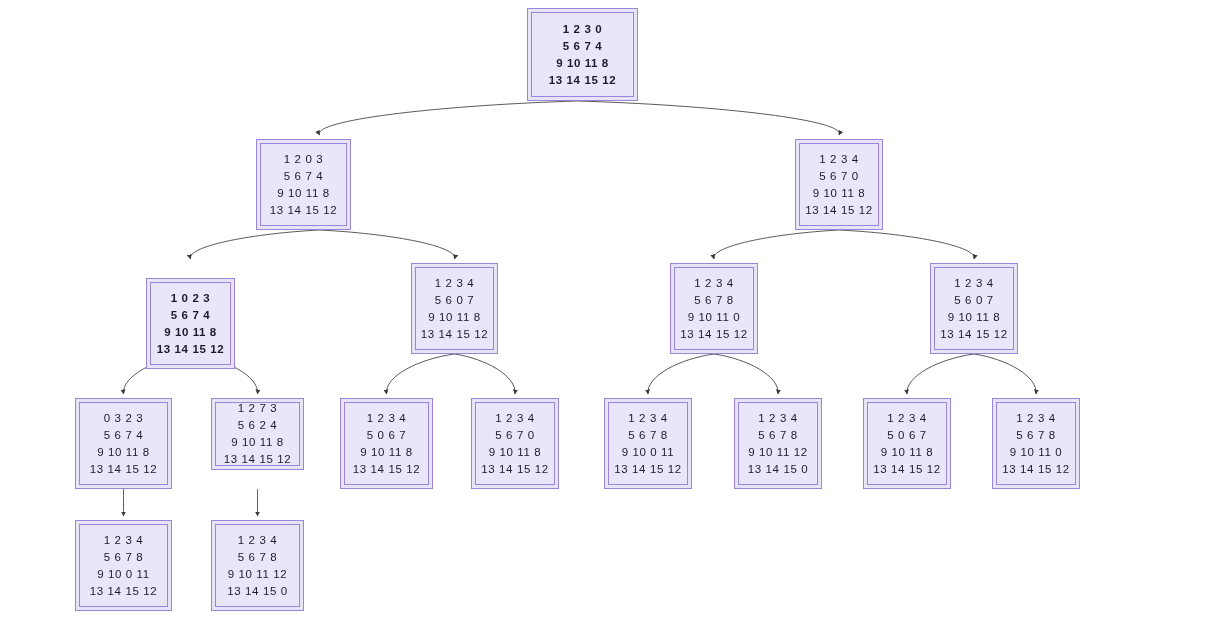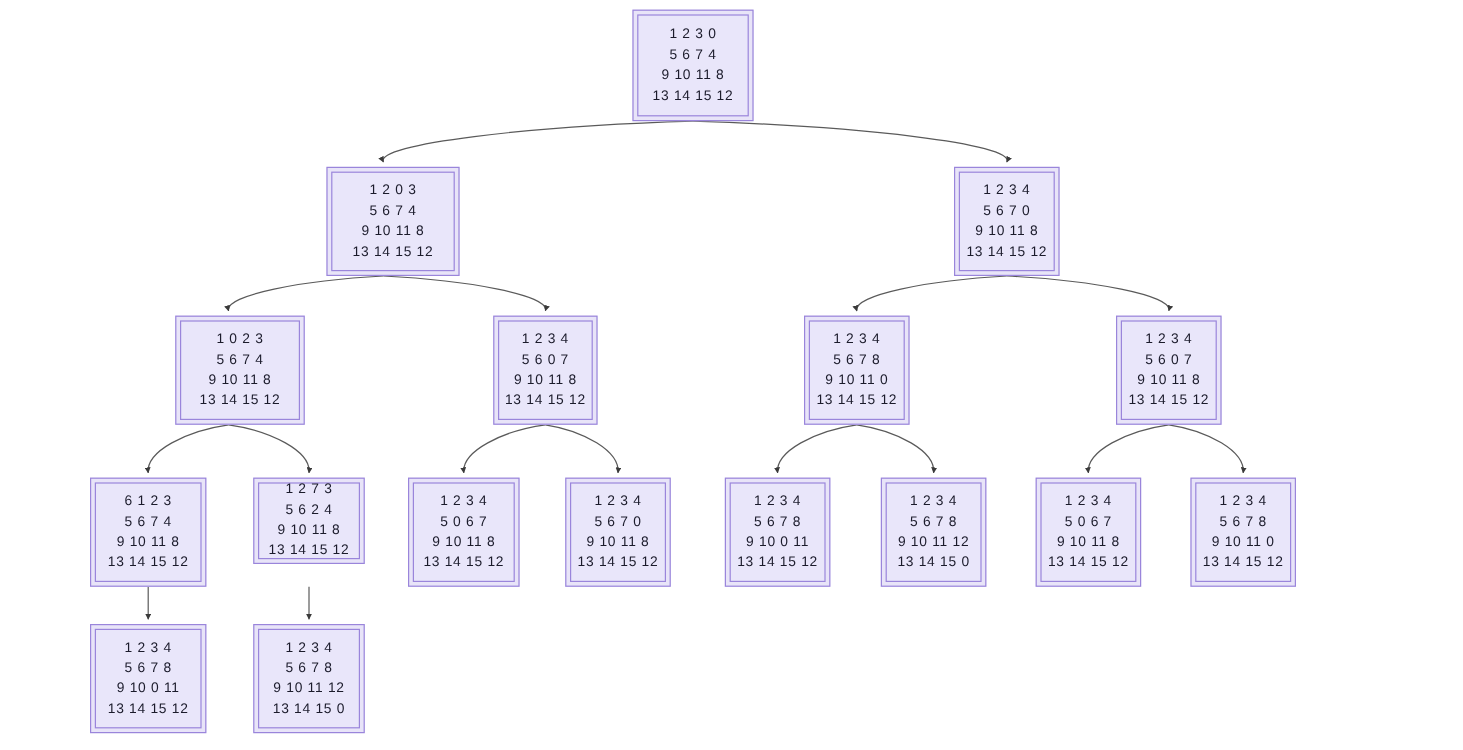--- a/index.html
+++ b/index.html
@@ -76,45 +76,45 @@
       <path d="M 454.5 354 C 419.14 358.8 384.46 376 386.5 394" fill="none" stroke="#5a5a5a" stroke-width="1" marker-end="url(#arrowhead)"></path>
       <path d="M 454.5 354 C 485.96 358.8 516.815 376 515 394" fill="none" stroke="#5a5a5a" stroke-width="1" marker-end="url(#arrowhead)"></path>
       <path d="M 714 354 C 679.68 358.8 646.02 376 648 394" fill="none" stroke="#5a5a5a" stroke-width="1" marker-end="url(#arrowhead)"></path>
       <path d="M 714 354 C 747.28 358.8 779.92 376 778 394" fill="none" stroke="#5a5a5a" stroke-width="1" marker-end="url(#arrowhead)"></path>
       <path d="M 974 354 C 939.16 358.8 904.99 376 907 394" fill="none" stroke="#5a5a5a" stroke-width="1" marker-end="url(#arrowhead)"></path>
       <path d="M 974 354 C 1006.24 358.8 1037.86 376 1036 394" fill="none" stroke="#5a5a5a" stroke-width="1" marker-end="url(#arrowhead)"></path>
       <path d="M 123.5 489 C 123.5 492.24 123.5 503.85 123.5 516" fill="none" stroke="#5a5a5a" stroke-width="1" marker-end="url(#arrowhead)"></path>
       <path d="M 257.5 489 C 257.5 492.24 257.5 503.85 257.5 516" fill="none" stroke="#5a5a5a" stroke-width="1" marker-end="url(#arrowhead)"></path>
     </svg>
   <div id="node-layer">
-      <div class="node" style="left: 527px; top: 8px; width: 101px; height: 93px;">
+      <div class="node" style="left: 527px; top: 8px; width: 111px; height: 93px; font-weight: bold;">
         <div class="node-inner">
           <div class="board-row">1 2 3 0</div>
           <div class="board-row">5 6 7 4</div>
           <div class="board-row">9 10 11 8</div>
           <div class="board-row">13 14 15 12</div>
         </div>
       </div>
-      <div class="node" style="left: 272px; top: 139px; width: 111px; height: 91px;">
+      <div class="node" style="left: 256px; top: 139px; width: 95px; height: 91px;">
         <div class="node-inner">
           <div class="board-row">1 2 0 3</div>
           <div class="board-row">5 6 7 4</div>
           <div class="board-row">9 10 11 8</div>
           <div class="board-row">13 14 15 12</div>
         </div>
       </div>
       <div class="node" style="left: 795px; top: 139px; width: 88px; height: 91px;">
         <div class="node-inner">
           <div class="board-row">1 2 3 4</div>
           <div class="board-row">5 6 7 0</div>
           <div class="board-row">9 10 11 8</div>
           <div class="board-row">13 14 15 12</div>
         </div>
       </div>
-      <div class="node" style="left: 146px; top: 263px; width: 108px; height: 91px;">
+      <div class="node" style="left: 146px; top: 278px; width: 89px; height: 91px; font-weight: bold;">
         <div class="node-inner">
           <div class="board-row">1 0 2 3</div>
           <div class="board-row">5 6 7 4</div>
           <div class="board-row">9 10 11 8</div>
           <div class="board-row">13 14 15 12</div>
         </div>
       </div>
       <div class="node" style="left: 411px; top: 263px; width: 87px; height: 91px;">
         <div class="node-inner">
           <div class="board-row">1 2 3 4</div>
@@ -134,21 +134,21 @@
       <div class="node" style="left: 930px; top: 263px; width: 88px; height: 91px;">
         <div class="node-inner">
           <div class="board-row">1 2 3 4</div>
           <div class="board-row">5 6 0 7</div>
           <div class="board-row">9 10 11 8</div>
           <div class="board-row">13 14 15 12</div>
         </div>
       </div>
       <div class="node" style="left: 75px; top: 398px; width: 97px; height: 91px;">
         <div class="node-inner">
-          <div class="board-row">6 1 2 3</div>
+          <div class="board-row">0 3 2 3</div>
           <div class="board-row">5 6 7 4</div>
           <div class="board-row">9 10 11 8</div>
           <div class="board-row">13 14 15 12</div>
         </div>
       </div>
       <div class="node" style="left: 211px; top: 398px; width: 93px; height: 72px;">
         <div class="node-inner">
           <div class="board-row">1 2 7 3</div>
           <div class="board-row">5 6 2 4</div>
           <div class="board-row">9 10 11 8</div>

